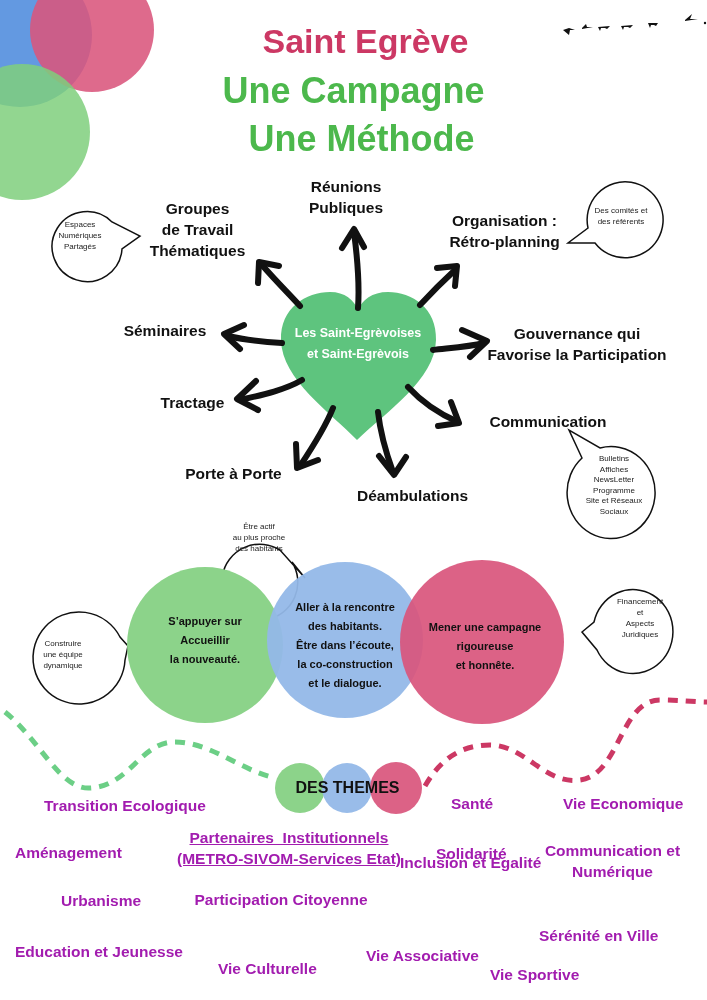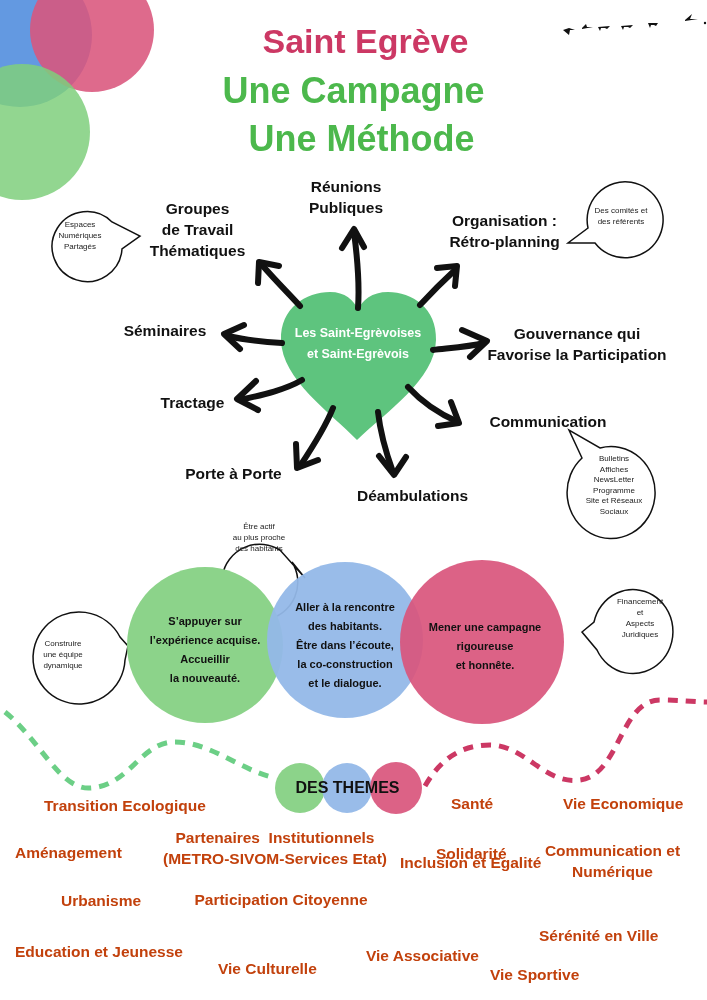--- a/index.html
+++ b/index.html
@@ -5,21 +5,21 @@
   html, body { margin:0; padding:0; background:#ffffff; }
   body { width:707px; height:1000px; position:relative; overflow:hidden;
          font-family:"Liberation Sans", "DejaVu Sans", sans-serif; color:#111; }
   .title { position:absolute; left:0; width:707px; text-align:center; font-weight:bold; }
   .t1 { top:22px; font-size:34px; color:#cc3864; left:12px; }
   .t2 { top:70px; font-size:36px; color:#4cb84c; left:0; }
   .t3 { top:118px; font-size:36px; color:#4cb84c; left:8px; }
   .lbl { position:absolute; font-weight:bold; font-size:15.5px; line-height:21px; text-align:center; white-space:nowrap; color:#111; }
   .bubble-text { position:absolute; font-size:8px; line-height:11px; text-align:center; color:#222; white-space:nowrap; }
   .circle-text { position:absolute; font-weight:bold; font-size:11px; line-height:19px; text-align:center; white-space:nowrap; color:#111; }
-  .theme { position:absolute; font-weight:bold; font-size:15.5px; line-height:21px; text-align:center; white-space:nowrap; color:#c2410c; }
+  .theme { position:absolute; font-weight:bold; font-size:15.5px; line-height:21px; text-align:center; white-space:nowrap; color:#a21caf; }
   .heart-text { position:absolute; font-weight:bold; font-size:12.5px; line-height:21px; text-align:center; color:#ffffff; white-space:nowrap; }
   svg.layer { position:absolute; left:0; top:0; }
 </style>
 </head>
 <body>
 
 <svg class="layer" width="707" height="1000">
   <circle cx="20" cy="35" r="72" fill="#5b93df" opacity="0.95"></circle>
   <circle cx="92" cy="30" r="62" fill="#d9557c" opacity="0.88"></circle>
   <circle cx="22" cy="132" r="68" fill="#7fcf7d" opacity="0.85"></circle>
@@ -160,21 +160,20 @@
 </div>
 <div class="bubble-text" style="left:606px; top:596px; width:68px;">
   <div>Financement</div>
   <div>et</div>
   <div>Aspects</div>
   <div>Juridiques</div>
 </div>
 
 <div class="circle-text" style="left:130px; top:612px; width:150px;">
   <div>S’appuyer sur</div>
-  <div>l’expérience acquise.</div>
   <div>Accueillir</div>
   <div>la nouveauté.</div>
 </div>
 <div class="circle-text" style="left:275px; top:598px; width:140px;">
   <div>Aller à la rencontre</div>
   <div>des habitants.</div>
   <div>Être dans l’écoute,</div>
   <div>la co-construction</div>
   <div>et le dialogue.</div>
 </div>
@@ -183,21 +182,21 @@
   <div>rigoureuse</div>
   <div>et honnête.</div>
 </div>
 
 <div class="circle-text" style="left:290px; top:778px; width:115px; font-size:16px;">DES THEMES</div>
 
 <div class="theme" style="left:44px; top:795px;">Transition Ecologique</div>
 <div class="theme" style="left:451px; top:793px;">Santé</div>
 <div class="theme" style="left:563px; top:793px;">Vie Economique</div>
 <div class="theme" style="left:15px; top:842px;">Aménagement</div>
-<div class="theme" style="left:160px; top:827px; width:230px;">
+<div class="theme" style="left:174px; top:827px; width:230px;text-decoration:underline;">
   <div style="white-space:pre;">Partenaires  Institutionnels</div>
   <div>(METRO-SIVOM-Services Etat)</div>
 </div>
 <div class="theme" style="left:436px; top:843px;">Solidarité</div>
 <div class="theme" style="left:540px; top:840px; width:145px;">
   <div>Communication et</div>
   <div>Numérique</div>
 </div>
 <div class="theme" style="left:61px; top:890px;">Urbanisme</div>
 <div class="theme" style="left:191px; top:889px; width:180px;">

